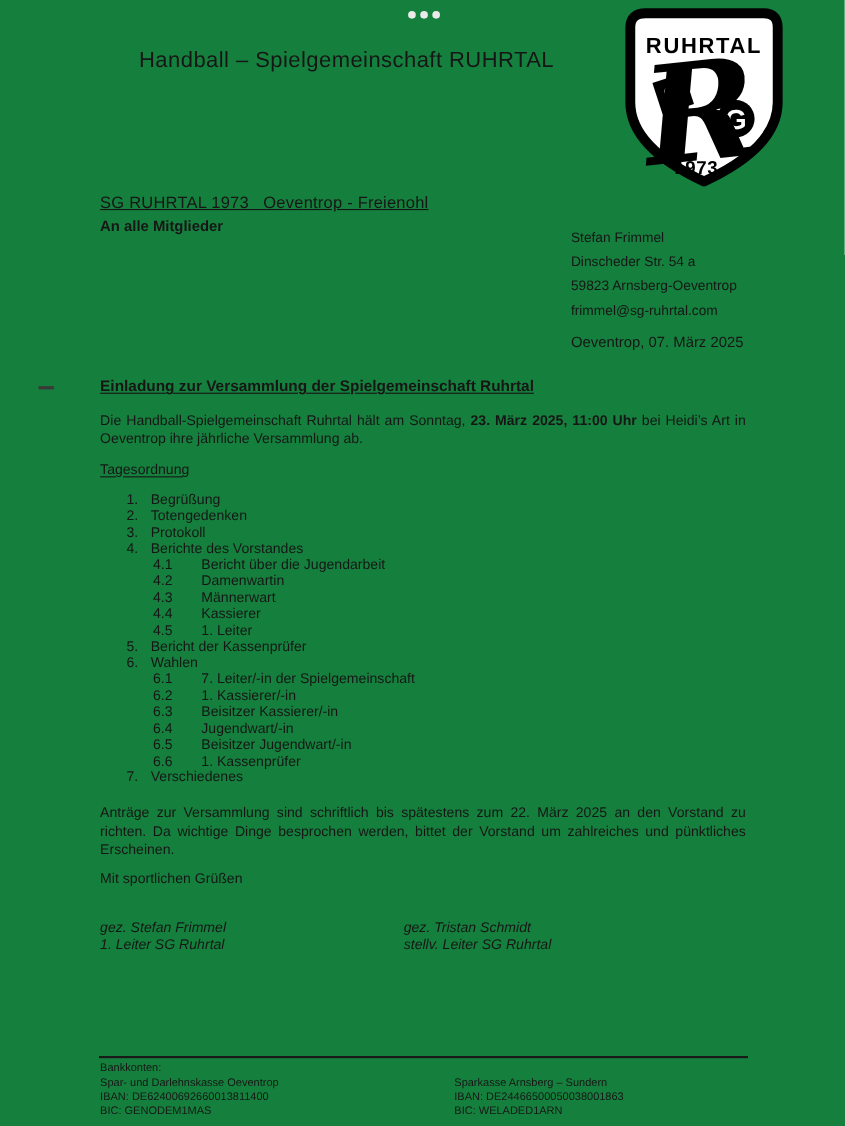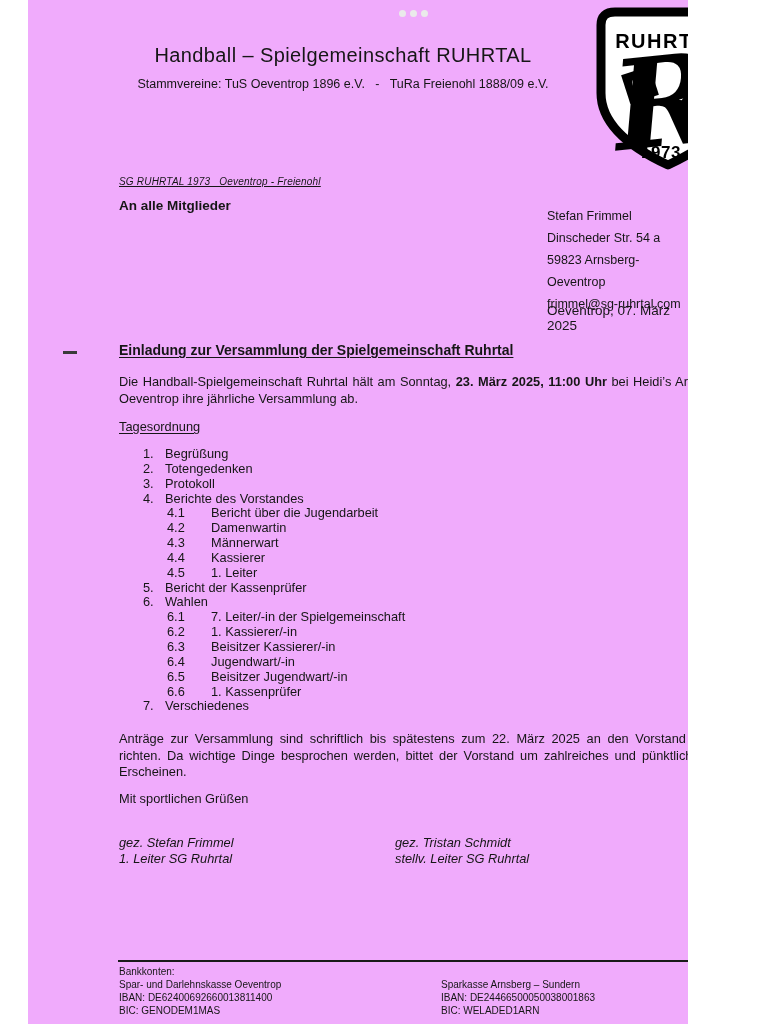--- a/index.html
+++ b/index.html
@@ -1,43 +1,42 @@
 <!DOCTYPE html>
 <html lang="de"><head>
 <meta charset="utf-8">
 <style>
   html, body { margin: 0; padding: 0; background: #fff; }
   .page {
     position: relative;
-    width: 660px;
+    width: 768px;
     height: 1024px;
-    background: #f0abfc;
+    background: #15803d;
     font-family: "Liberation Sans", sans-serif;
     color: #161616;
     overflow: hidden;
-    margin-left: 28px;
   }
   .pre { white-space: pre; }
 
   
   .dots { position: absolute; top: 10px; left: 371px; display: flex; gap: 4px; }
   .dots i { width: 7px; height: 7px; border-radius: 50%; background: #eaeaea; }
 
   
   .header { position: absolute; left: 0; top: 44px; width: 630px; text-align: center; }
   .title { font-size: 20px; letter-spacing: 0.4px; }
   .subtitle { font-size: 18px; margin-top: 11px; letter-spacing: 0.3px; }
   .stamm { font-size: 12.5px; margin-top: 10px; }
 
   
   .logo { position: absolute; left: 566px; top: 5px; width: 148px; height: 168px; text-align: right; }
 
   .refline {
     position: absolute; left: 91px; top: 176px;
-    font-size: 10px; text-decoration: underline; letter-spacing: 0.2px; font-style: italic;
+    font-size: 15px; text-decoration: underline; letter-spacing: 0.2px;
   }
   .recipient { position: absolute; left: 91px; top: 198px; font-size: 13.5px; font-weight: bold; }
 
   .sender { position: absolute; left: 519px; top: 205px; font-size: 12.5px; line-height: 22px; }
   .dateline { position: absolute; left: 519px; top: 303px; font-size: 13.5px; }
 
   .fold-mark { position: absolute; left: 35px; top: 351px; width: 14px; height: 2.5px; background: #3a3a3a; }
 
   .subject {
     position: absolute; left: 91px; top: 342px;
@@ -85,21 +84,20 @@
 <div class="page">
 
   <div class="dots">
     <i></i>
       <i></i>
       <i></i>
   </div>
 
   <div class="header">
     <div class="title pre">Handball – Spielgemeinschaft RUHRTAL</div>
-    <div class="stamm pre">Stammvereine: TuS Oeventrop 1896 e.V.   -   TuRa Freienohl 1888/09 e.V.</div>
   </div>
 
   <div class="logo">
     <svg width="148" height="168" viewBox="0 0 148 168" xmlns="http://www.w3.org/2000/svg">
       <path d="M 21 7 L 128 7 Q 141 7 141 20 L 141 88 Q 141 129 74 160 Q 7 129 7 88 L 7 20 Q 7 7 21 7 Z" fill="#ffffff" stroke="#000000" stroke-width="9" stroke-linejoin="round"></path>
       <text x="74" y="43" font-size="20" font-weight="bold" letter-spacing="1.5" text-anchor="middle" font-family="Liberation Sans, sans-serif" fill="#000">RUHRTAL</text>
       <g transform="rotate(-18 46 80)">
         <rect x="31" y="65" width="30" height="30" fill="#000"></rect>
         <text x="46" y="90" font-size="26" font-weight="bold" fill="#fff" text-anchor="middle" font-family="Liberation Sans, sans-serif">S</text>
       </g>

